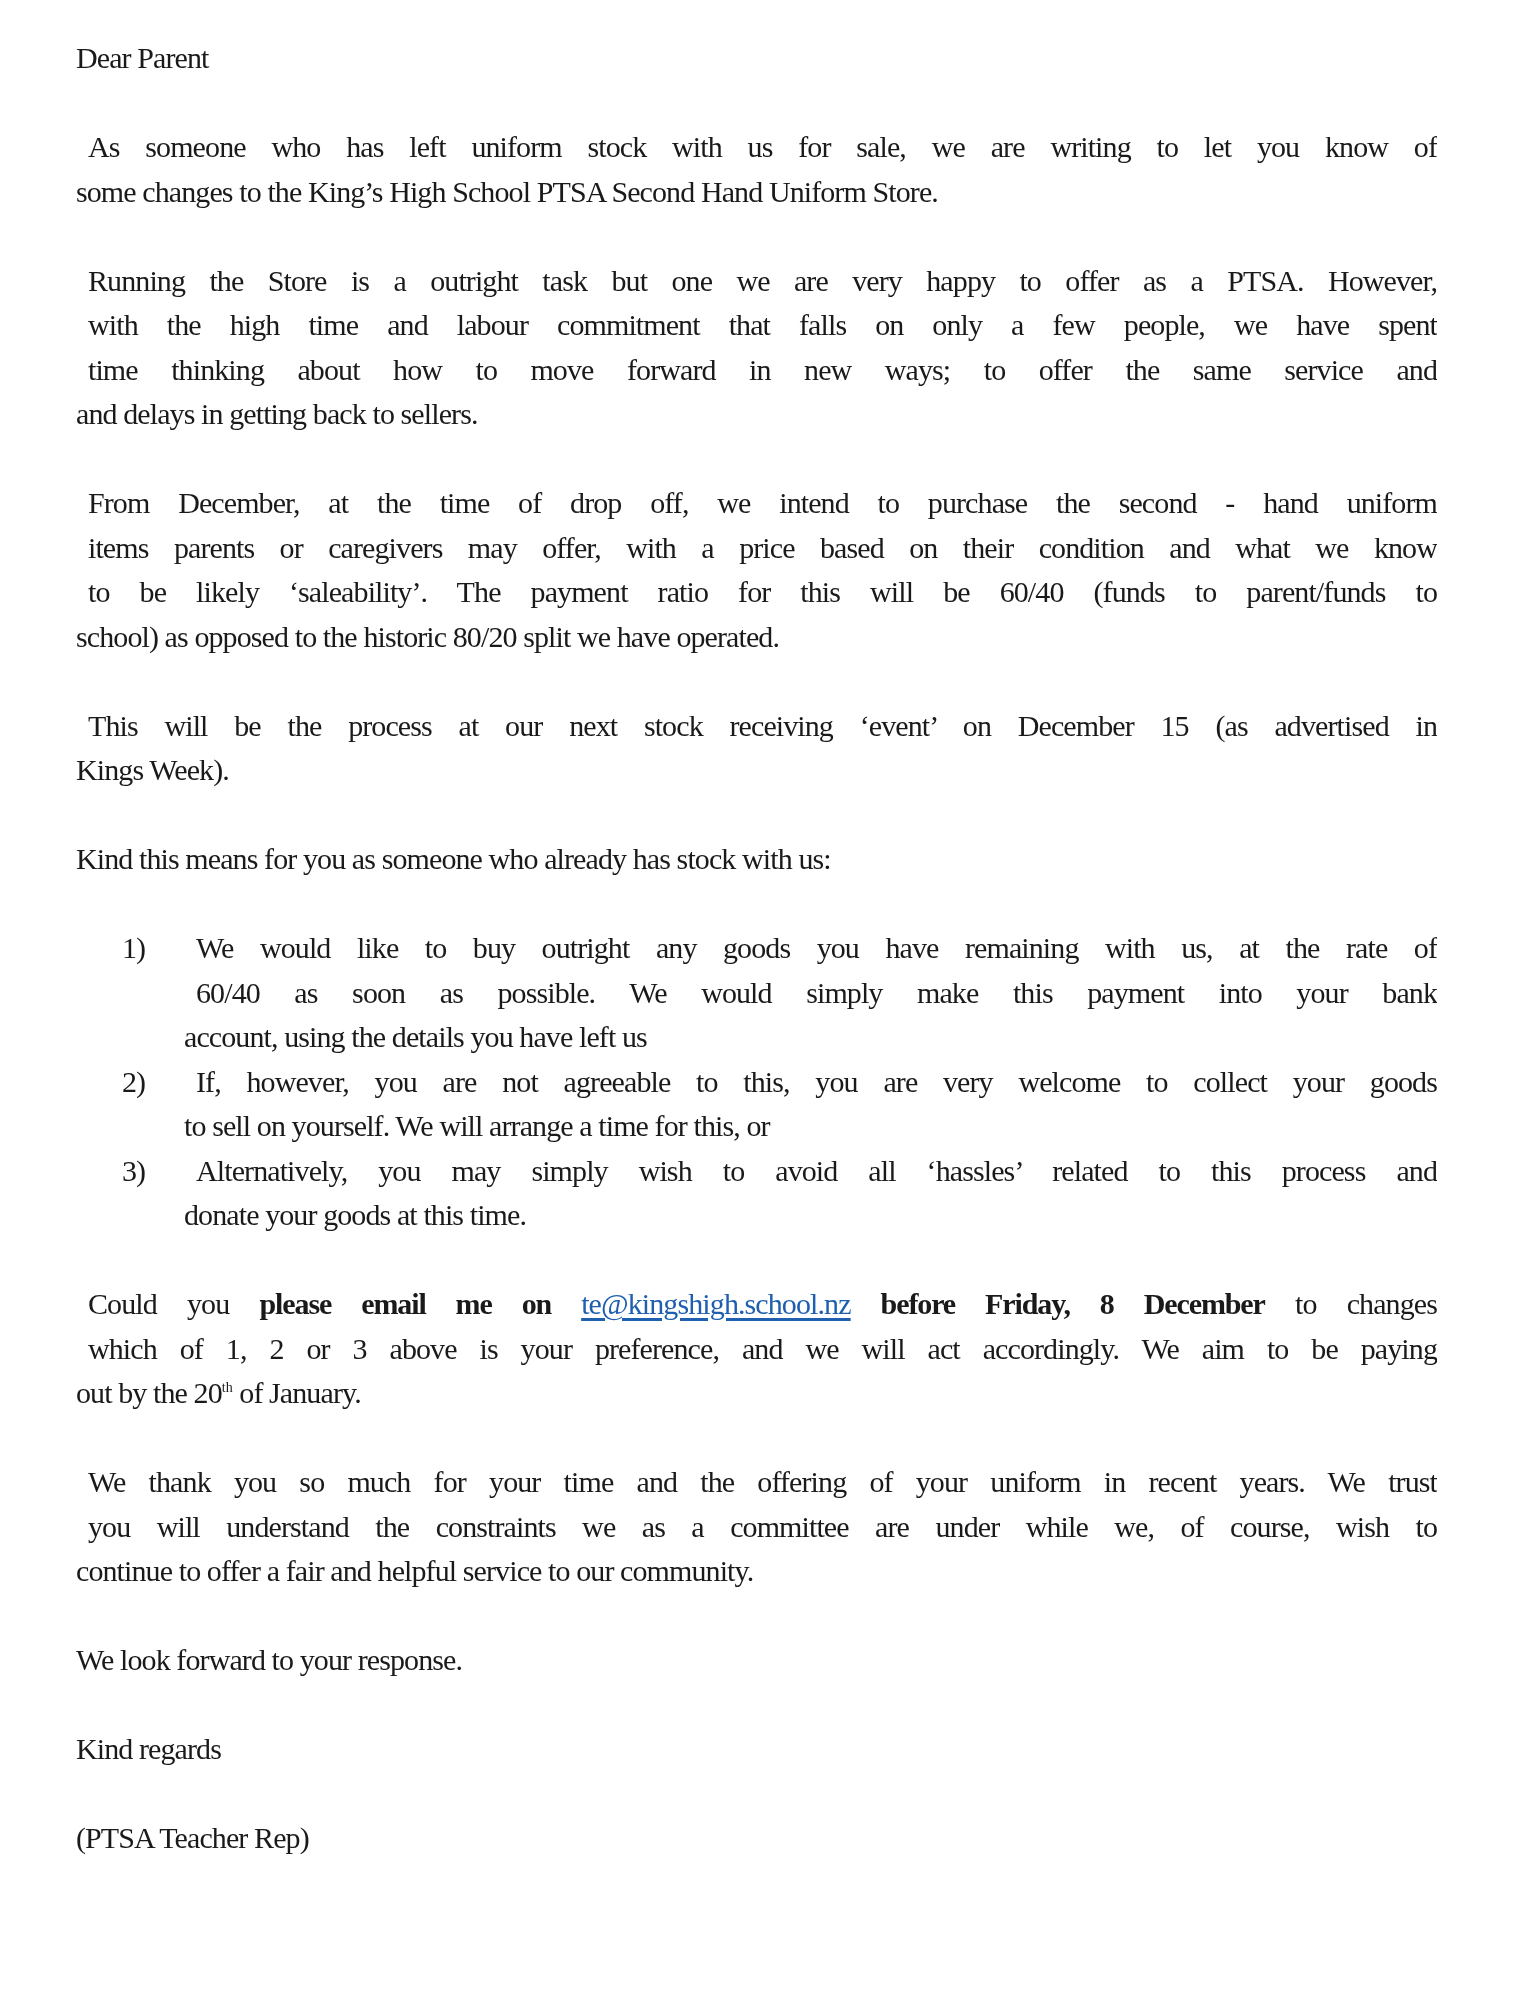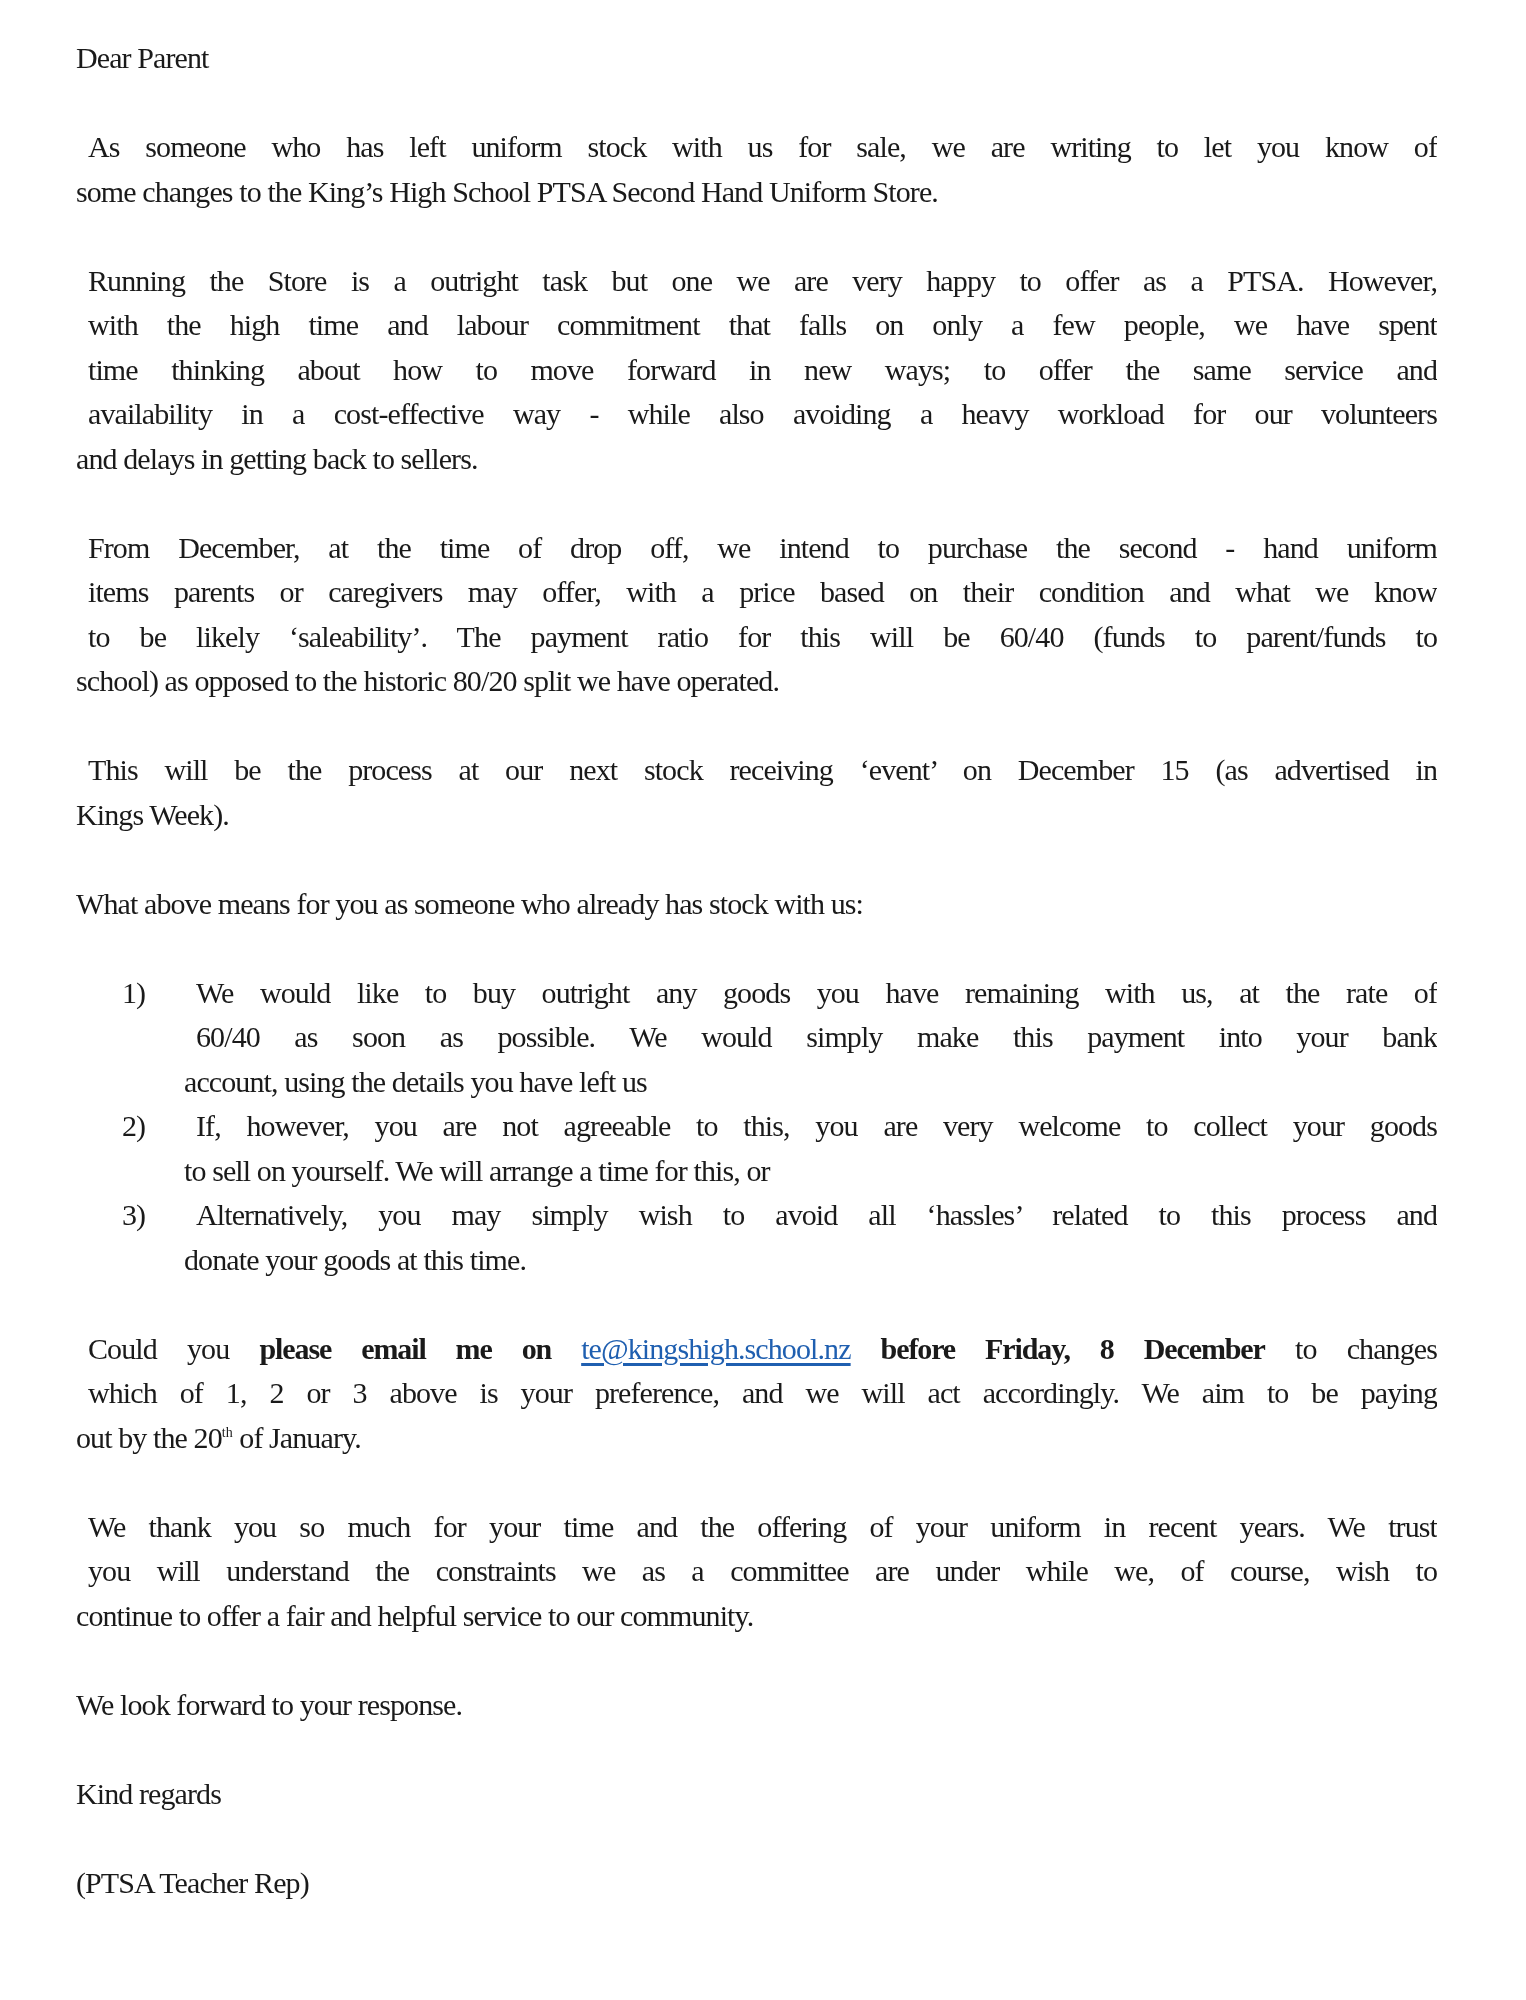--- a/index.html
+++ b/index.html
@@ -26,40 +26,39 @@
   <div>
     <span class="line just">As someone who has left uniform stock with us for sale, we are writing to let you know of</span>
     <span class="line">some changes to the King’s High School PTSA Second Hand Uniform Store.</span>
   </div>
   <div class="gap"></div>
 
   <div>
     <span class="line just">Running the Store is a outright task but one we are very happy to offer as a PTSA. However,</span>
     <span class="line just">with the high time and labour commitment that falls on only a few people, we have spent</span>
     <span class="line just">time thinking about how to move forward in new ways; to offer the same service and</span>
-    <span class="line just">availability in a cost-effective way - while also avoiding a heavy workload for our volunteers</span>
     <span class="line">and delays in getting back to sellers.</span>
   </div>
   <div class="gap"></div>
 
   <div>
     <span class="line just">From December, at the time of drop off, we intend to purchase the second - hand uniform</span>
     <span class="line just">items parents or caregivers may offer, with a price based on their condition and what we know</span>
     <span class="line just">to be likely ‘saleability’.  The payment ratio for this will be 60/40 (funds to parent/funds to</span>
     <span class="line">school) as opposed to the historic 80/20 split we have operated.</span>
   </div>
   <div class="gap"></div>
 
   <div>
     <span class="line just">This will be the process at our next stock receiving ‘event’ on December 15 (as advertised in</span>
     <span class="line">Kings Week).</span>
   </div>
   <div class="gap"></div>
 
-  <span class="line">What above means for you as someone who already has stock with us:</span>
+  <span class="line">Kind this means for you as someone who already has stock with us:</span>
   <div class="gap"></div>
 
   <div>
     <div>
       <span class="line list-line">
           <span class="num">1)</span>
           <span class="just" style="display:block">We would like to buy outright any goods you have remaining with us, at the rate of</span>
         </span>
       <span class="line list-line">
           <span class="just" style="display:block">60/40 as soon as possible. We would simply make this payment into your bank</span>

